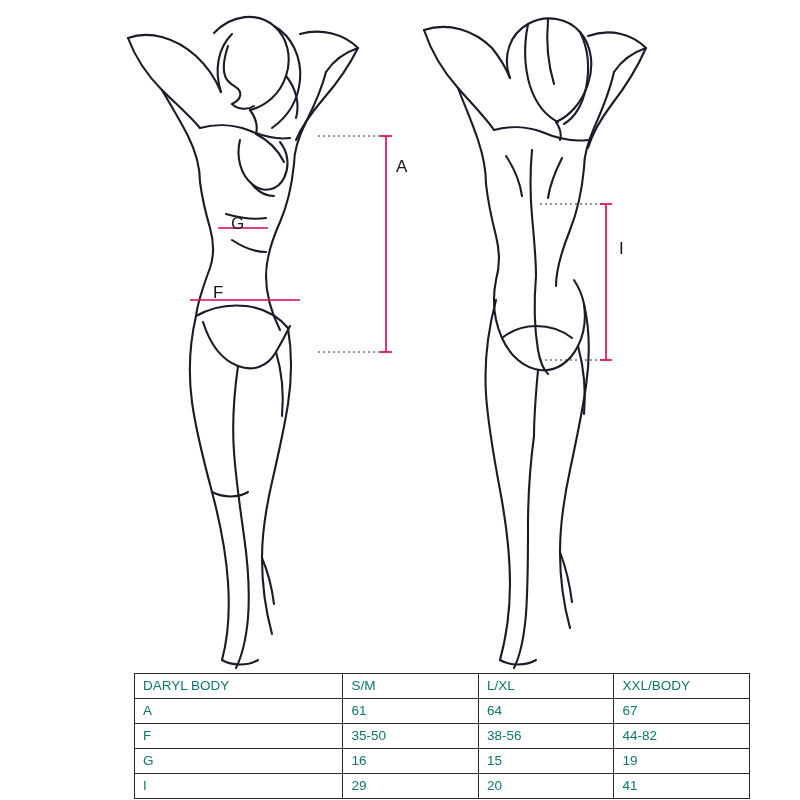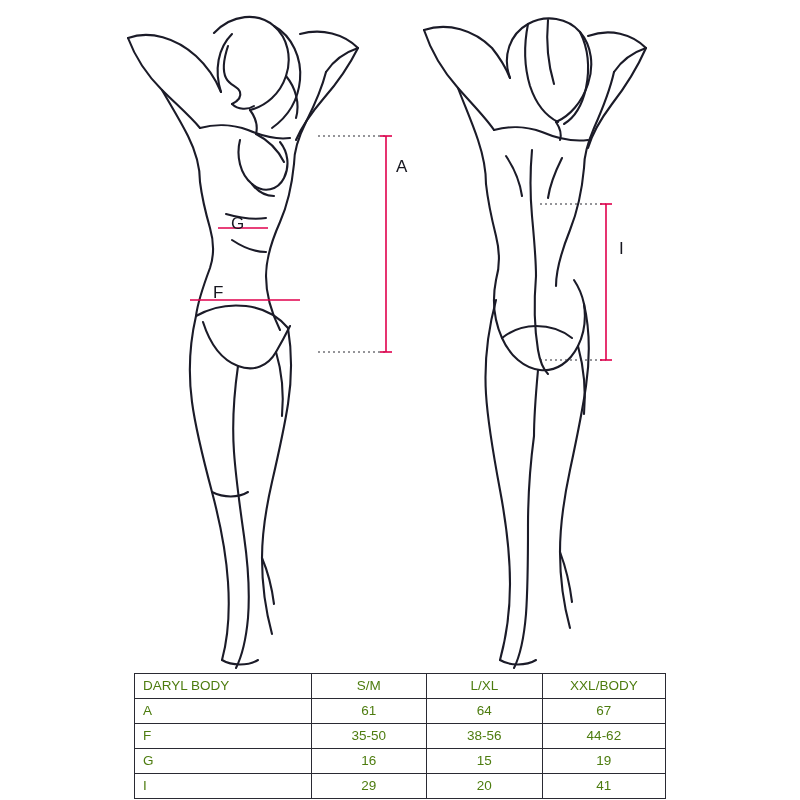--- a/index.html
+++ b/index.html
@@ -28,37 +28,36 @@
     height: 672px;
   }
   .figures svg {
     display: block;
   }
   
   .size-table {
     position: absolute;
     left: 134px;
     top: 673px;
-    width: 532px;
+    width: 616px;
     border-collapse: collapse;
     font-size: 13.5px;
-    color: #4d7c0f;
+    color: #0f766e;
   }
   .size-table td {
     border: 1px solid #2a2a33;
     height: 24px;
     padding: 0 8px;
     line-height: 24px;
   }
   .size-table td.label {
     width: 186px;
     text-align: left;
   }
   .size-table td.val {
-    text-align: center;
     width: 115px;
   }
   .size-table tr.head td {
     font-size: 13.5px;
   }
   
   .letter {
     position: absolute;
     font-size: 17px;
     font-family: "Liberation Sans", sans-serif;
@@ -229,21 +228,21 @@
       <tr>
         <td class="label">A</td>
         <td class="val">61</td>
         <td class="val">64</td>
         <td class="val">67</td>
       </tr>
       <tr>
         <td class="label">F</td>
         <td class="val">35-50</td>
         <td class="val">38-56</td>
-        <td class="val">44-62</td>
+        <td class="val">44-82</td>
       </tr>
       <tr>
         <td class="label">G</td>
         <td class="val">16</td>
         <td class="val">15</td>
         <td class="val">19</td>
       </tr>
       <tr>
         <td class="label">I</td>
         <td class="val">29</td>

